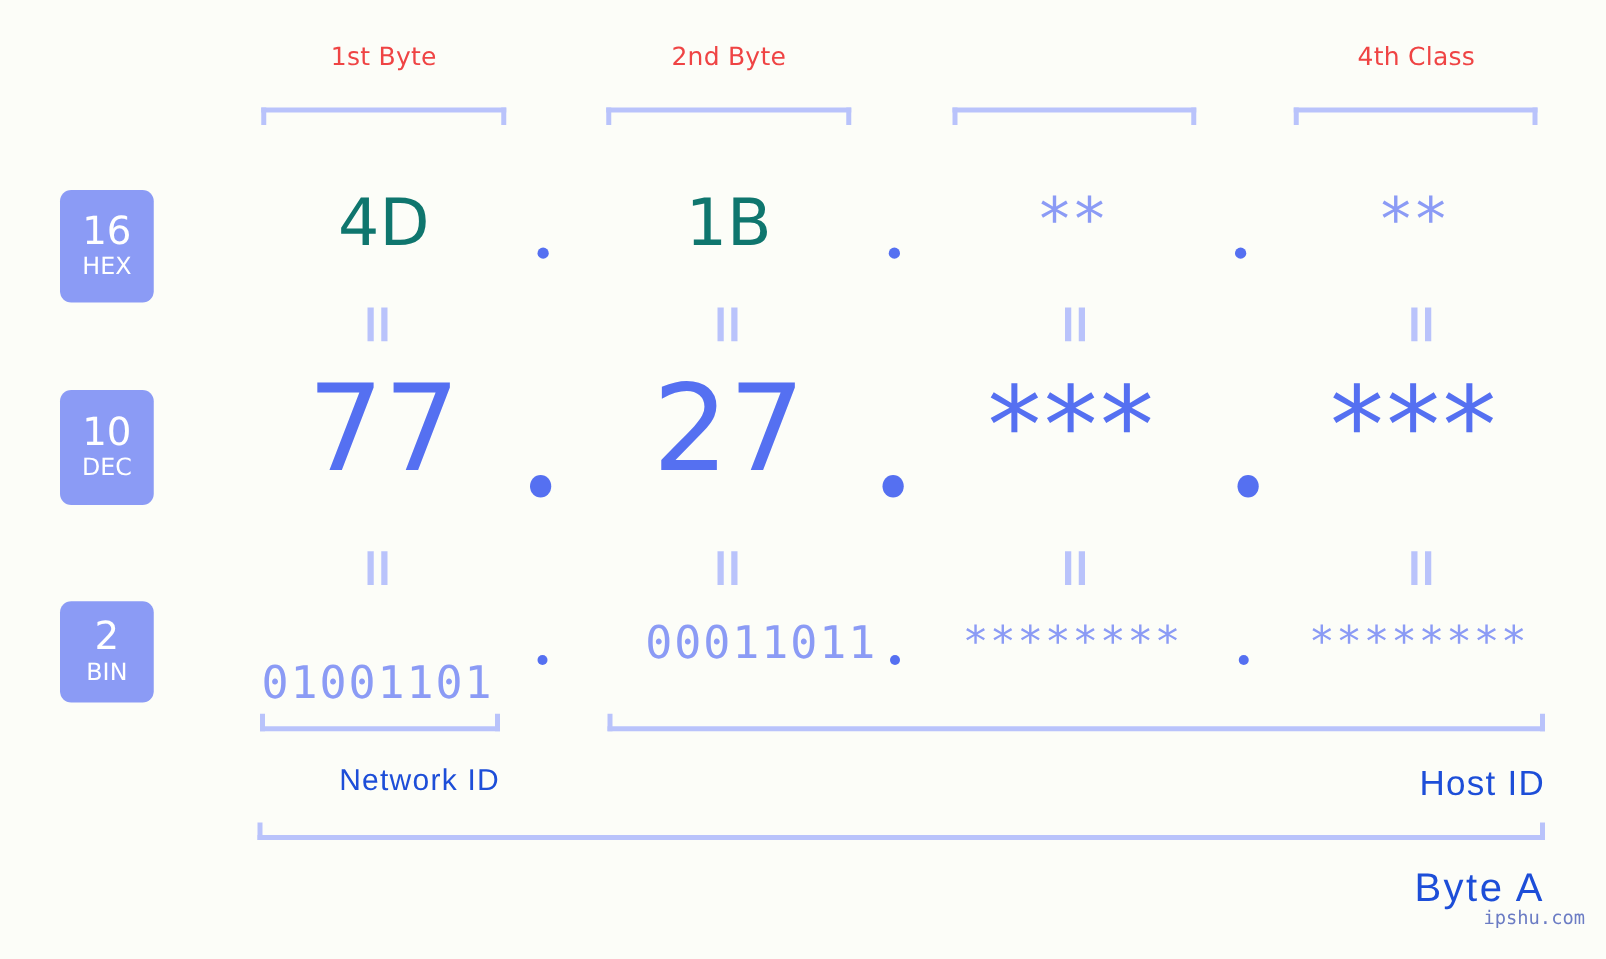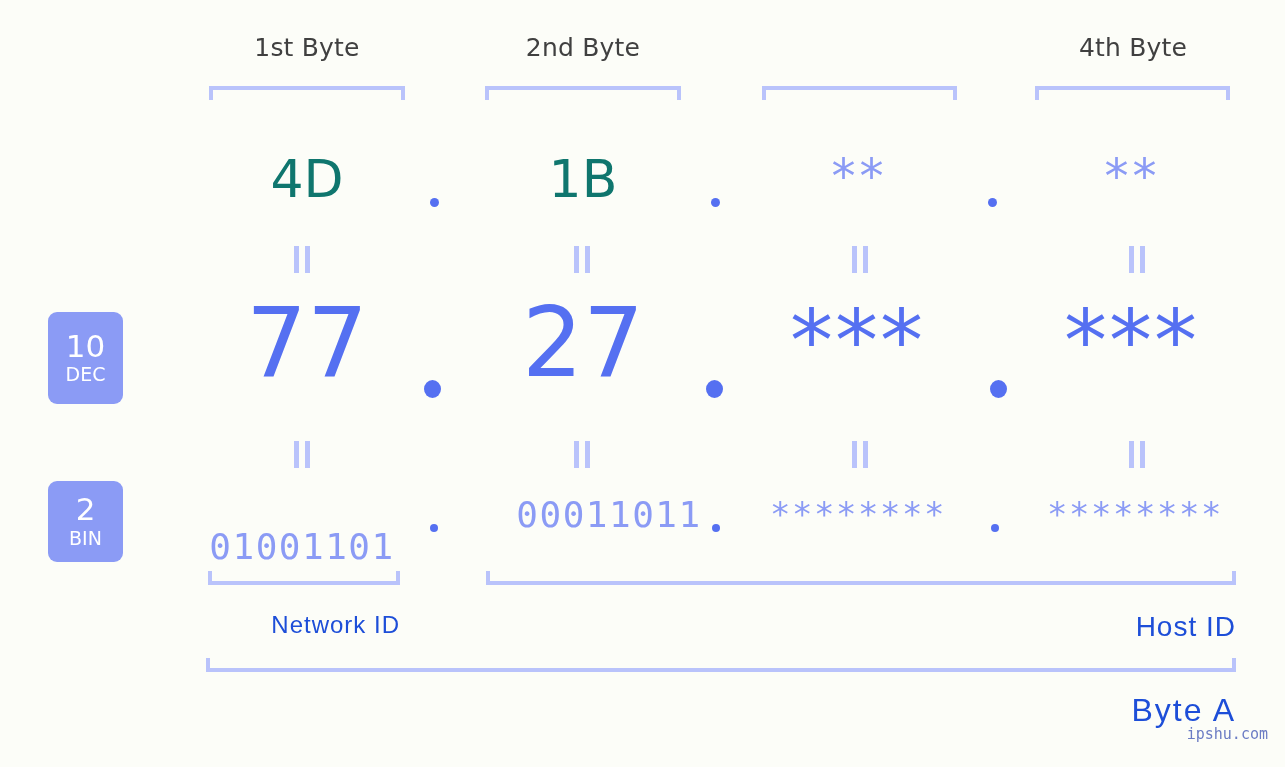--- a/index.html
+++ b/index.html
@@ -26,22 +26,22 @@
   
   
   
   
 
   
   .byte-header {
     position: absolute;
     top: 33px;
     text-align: center;
-    font-size: 25px;
-    color: #404040;
+    font-size: 20px;
+    color: #ef4444;
     letter-spacing: 0.2px;
     white-space: nowrap;
     font-family: "DejaVu Sans", sans-serif;
   }
 
   
   .bracket-top {
     position: absolute;
     top: 86px;
     height: 14px;
@@ -200,27 +200,31 @@
     white-space: nowrap;
   }
 </style>
 </head>
 <body>
 
 <div id="stage">
 
   <div class="byte-header" style="left:209px; width:196px;">1st Byte</div>
   <div class="byte-header" style="left:485px; width:196px;">2nd Byte</div>
-  <div class="byte-header" style="left:1035px; width:196px;">4th Byte</div>
+  <div class="byte-header" style="left:1035px; width:196px;">4th Class</div>
 
   <div class="bracket-top" style="left:209px; width:196px;"></div>
   <div class="bracket-top" style="left:485px; width:196px;"></div>
   <div class="bracket-top" style="left:762px; width:195px;"></div>
   <div class="bracket-top" style="left:1035px; width:195px;"></div>
 
+  <div class="badge" id="badge-hex">
+    <span class="num">16</span>
+    <span class="lab">HEX</span>
+  </div>
   <div class="badge" id="badge-dec">
     <span class="num">10</span>
     <span class="lab">DEC</span>
   </div>
   <div class="badge" id="badge-bin">
     <span class="num">2</span>
     <span class="lab">BIN</span>
   </div>
 
   <div class="cell hex-val" style="left:209px; width:196px;">4D</div>

